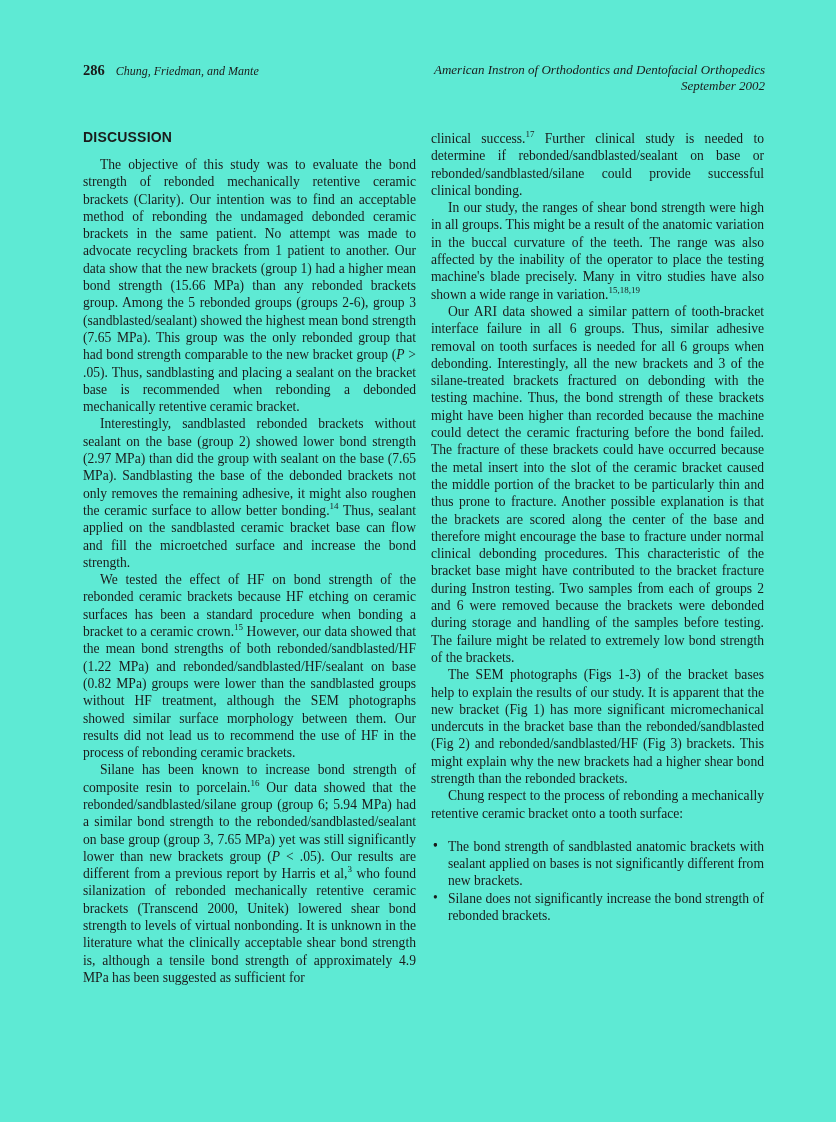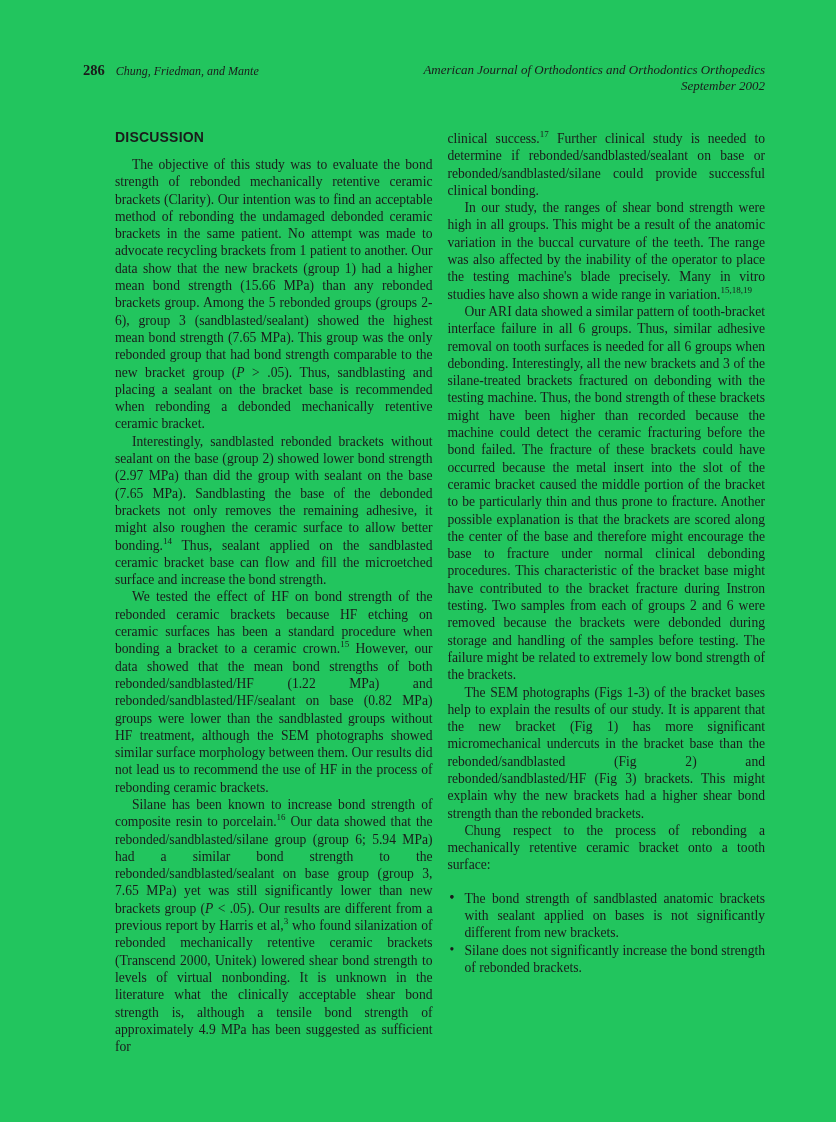--- a/index.html
+++ b/index.html
@@ -1,20 +1,20 @@
 <!DOCTYPE html>
 <html><head>
 <meta charset="utf-8">
 <style>
   html, body { margin: 0; padding: 0; background: #ffffff; }
   .page {
     position: relative;
     width: 836px;
     height: 1122px;
-    background: #22c55e;
+    background: #5eead4;
     box-sizing: border-box;
     padding: 62px 71px 0 83px;
     font-family: "Liberation Serif", serif;
     color: #1b1b1b;
     overflow: hidden;
   }
   .header {
     display: flex;
     justify-content: space-between;
     align-items: flex-start;
@@ -25,21 +25,20 @@
   .header-right {
     text-align: right;
     font-style: italic;
     font-size: 13px;
     line-height: 16px;
   }
   .columns {
     display: flex;
     gap: 15px;
     margin-top: 36px;
-    margin-left: 32px;
   }
   .col { width: 333px; }
   .section-heading {
     font-family: "Liberation Sans", sans-serif;
     font-size: 14px;
     font-weight: bold;
     letter-spacing: 0.2px;
     line-height: 15px;
     margin: 0 0 11px 0;
   }
@@ -79,21 +78,21 @@
 <body>
 
 <div class="page">
 
   <div class="header">
     <div class="header-left">
       <span class="page-num">286</span>
       <span class="authors">Chung, Friedman, and Mante</span>
     </div>
     <div class="header-right">
-      <div>American Journal of Orthodontics and Orthodontics Orthopedics</div>
+      <div>American Instron of Orthodontics and Dentofacial Orthopedics</div>
       <div>September 2002</div>
     </div>
   </div>
 
   <div class="columns">
 
     <div class="col">
       <h2 class="section-heading">DISCUSSION</h2>
       <p>The objective of this study was to evaluate the bond strength of rebonded mechanically retentive ceramic brackets (Clarity). Our intention was to find an acceptable method of rebonding the undamaged debonded ceramic brackets in the same patient. No attempt was made to advocate recycling brackets from 1 patient to another. Our data show that the new brackets (group 1) had a higher mean bond strength (15.66 MPa) than any rebonded brackets group. Among the 5 rebonded groups (groups 2-6), group 3 (sandblasted/sealant) showed the highest mean bond strength (7.65 MPa). This group was the only rebonded group that had bond strength comparable to the new bracket group (<i>P</i> &gt; .05). Thus, sandblasting and placing a sealant on the bracket base is recommended when rebonding a debonded mechanically retentive ceramic bracket.</p>
       <p>Interestingly, sandblasted rebonded brackets without sealant on the base (group 2) showed lower bond strength (2.97 MPa) than did the group with sealant on the base (7.65 MPa). Sandblasting the base of the debonded brackets not only removes the remaining adhesive, it might also roughen the ceramic surface to allow better bonding.<sup>14</sup> Thus, sealant applied on the sandblasted ceramic bracket base can flow and fill the microetched surface and increase the bond strength.</p>

